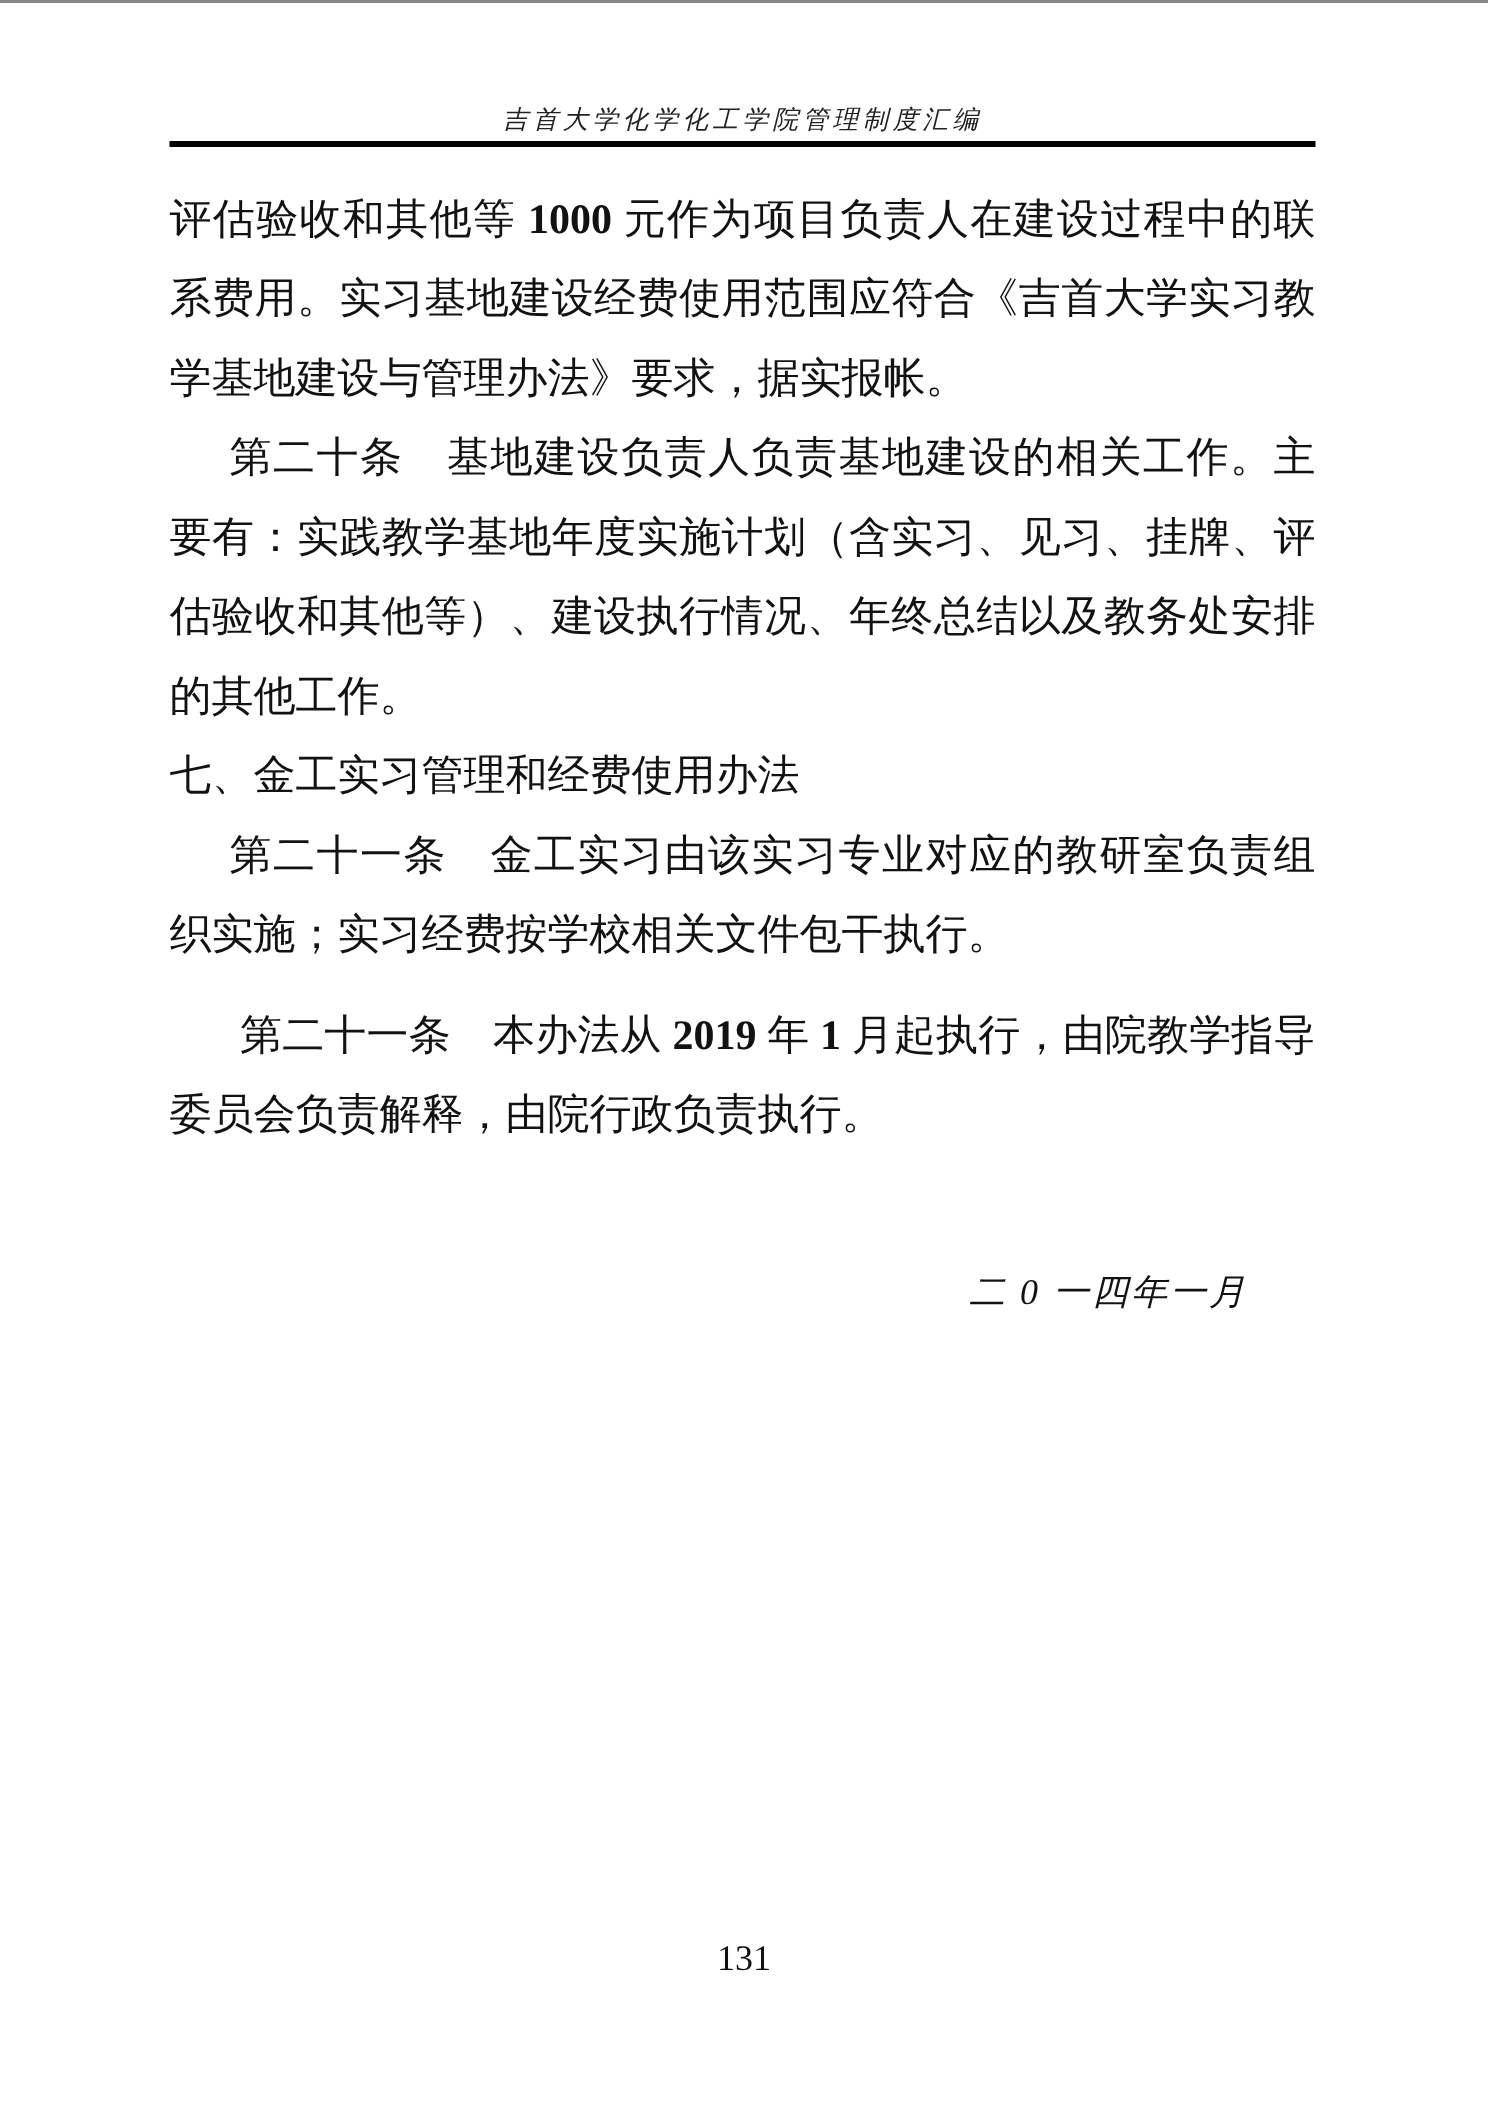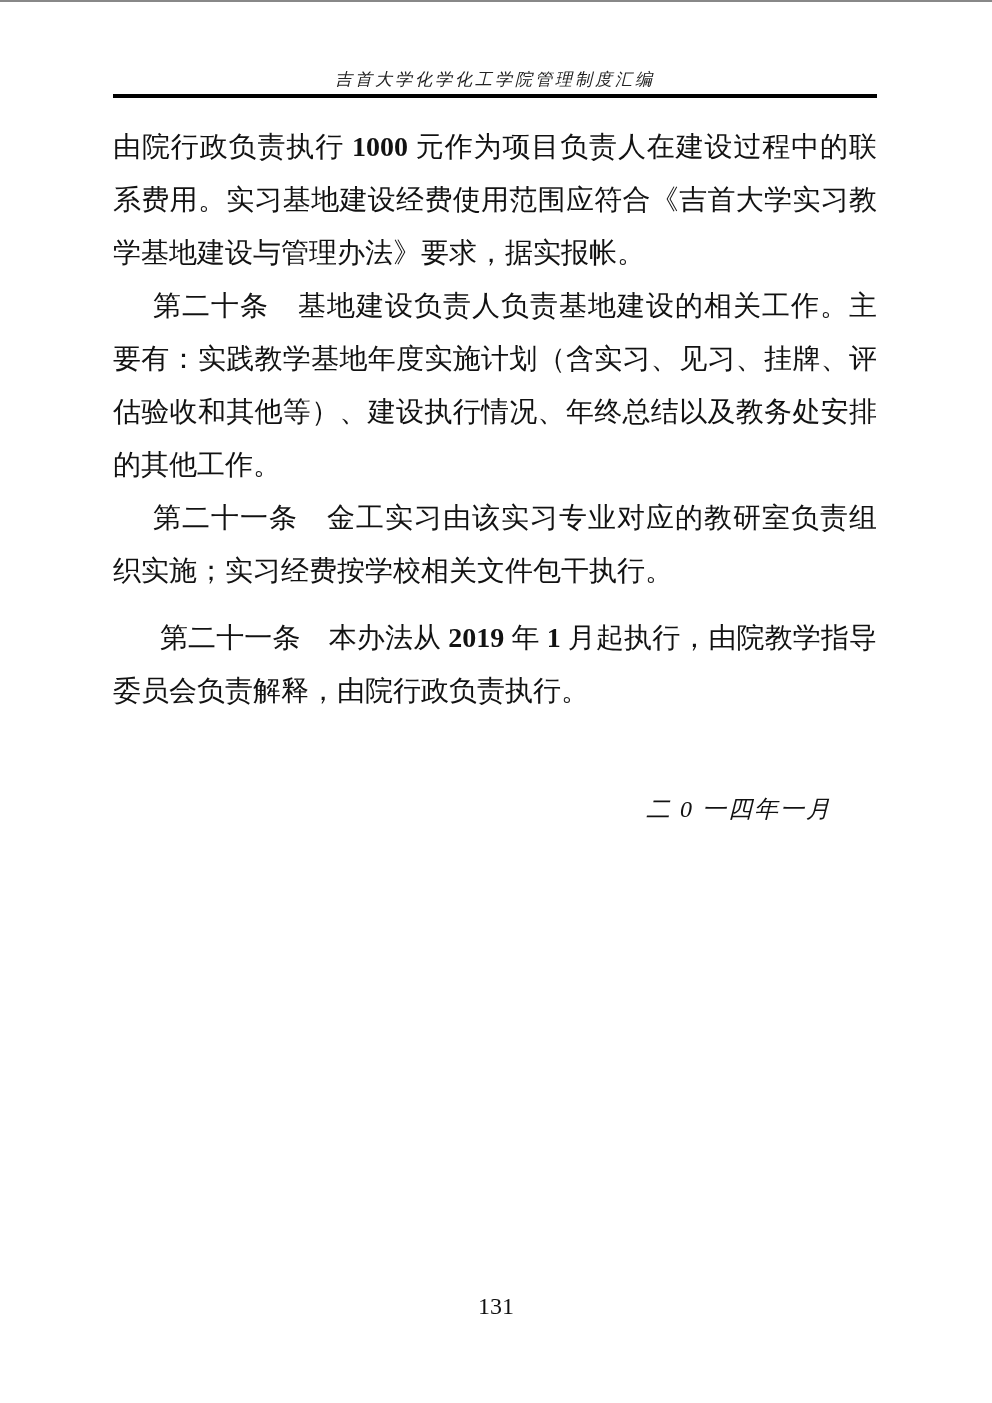--- a/index.html
+++ b/index.html
@@ -74,21 +74,22 @@
   }
 </style>
 </head>
 <body>
 
 <div class="page">
   <div class="content">
     <div class="header-title">吉首大学化学化工学院管理制度汇编</div>
     <div class="header-rule"></div>
     <div class="body-text">
-        <p class="body"><span>由院行政负责执行 </span><b>1000</b><span> 元作为项目负责人在建设过程中的联系费用。实习基地建设经费使用范围应符合《吉首大学实习教学基地建设与管理办法》要求，据实报帐。</span></p>
+        <p class="body"><span>评估验收和其他等 </span><b>1000</b><span> 元作为项目负责人在建设过程中的联系费用。实习基地建设经费使用范围应符合《吉首大学实习教学基地建设与管理办法》要求，据实报帐。</span></p>
         <p class="body indent"><span>第二十条　基地建设负责人负责基地建设的相关工作。主要有：实践教学基地年度实施计划（含实习、见习、挂牌、评估验收和其他等）、建设执行情况、年终总结以及教务处安排的其他工作。</span></p>
+        <p class="heading"><span>七、金工实习管理和经费使用办法</span></p>
         <p class="body indent"><span>第二十一条　金工实习由该实习专业对应的教研室负责组织实施；实习经费按学校相关文件包干执行。</span></p>
         <p class="body-spaced indent"><span>第二十一条　本办法从 </span><b>2019</b><span> 年 </span><b>1</b><span> 月起执行，由院教学指导委员会负责解释，由院行政负责执行。</span></p>
       </div>
     <div class="date-line">二 0 一四年一月</div>
   </div>
   <div class="page-number">131</div>
 </div>
 
 </body></html>

